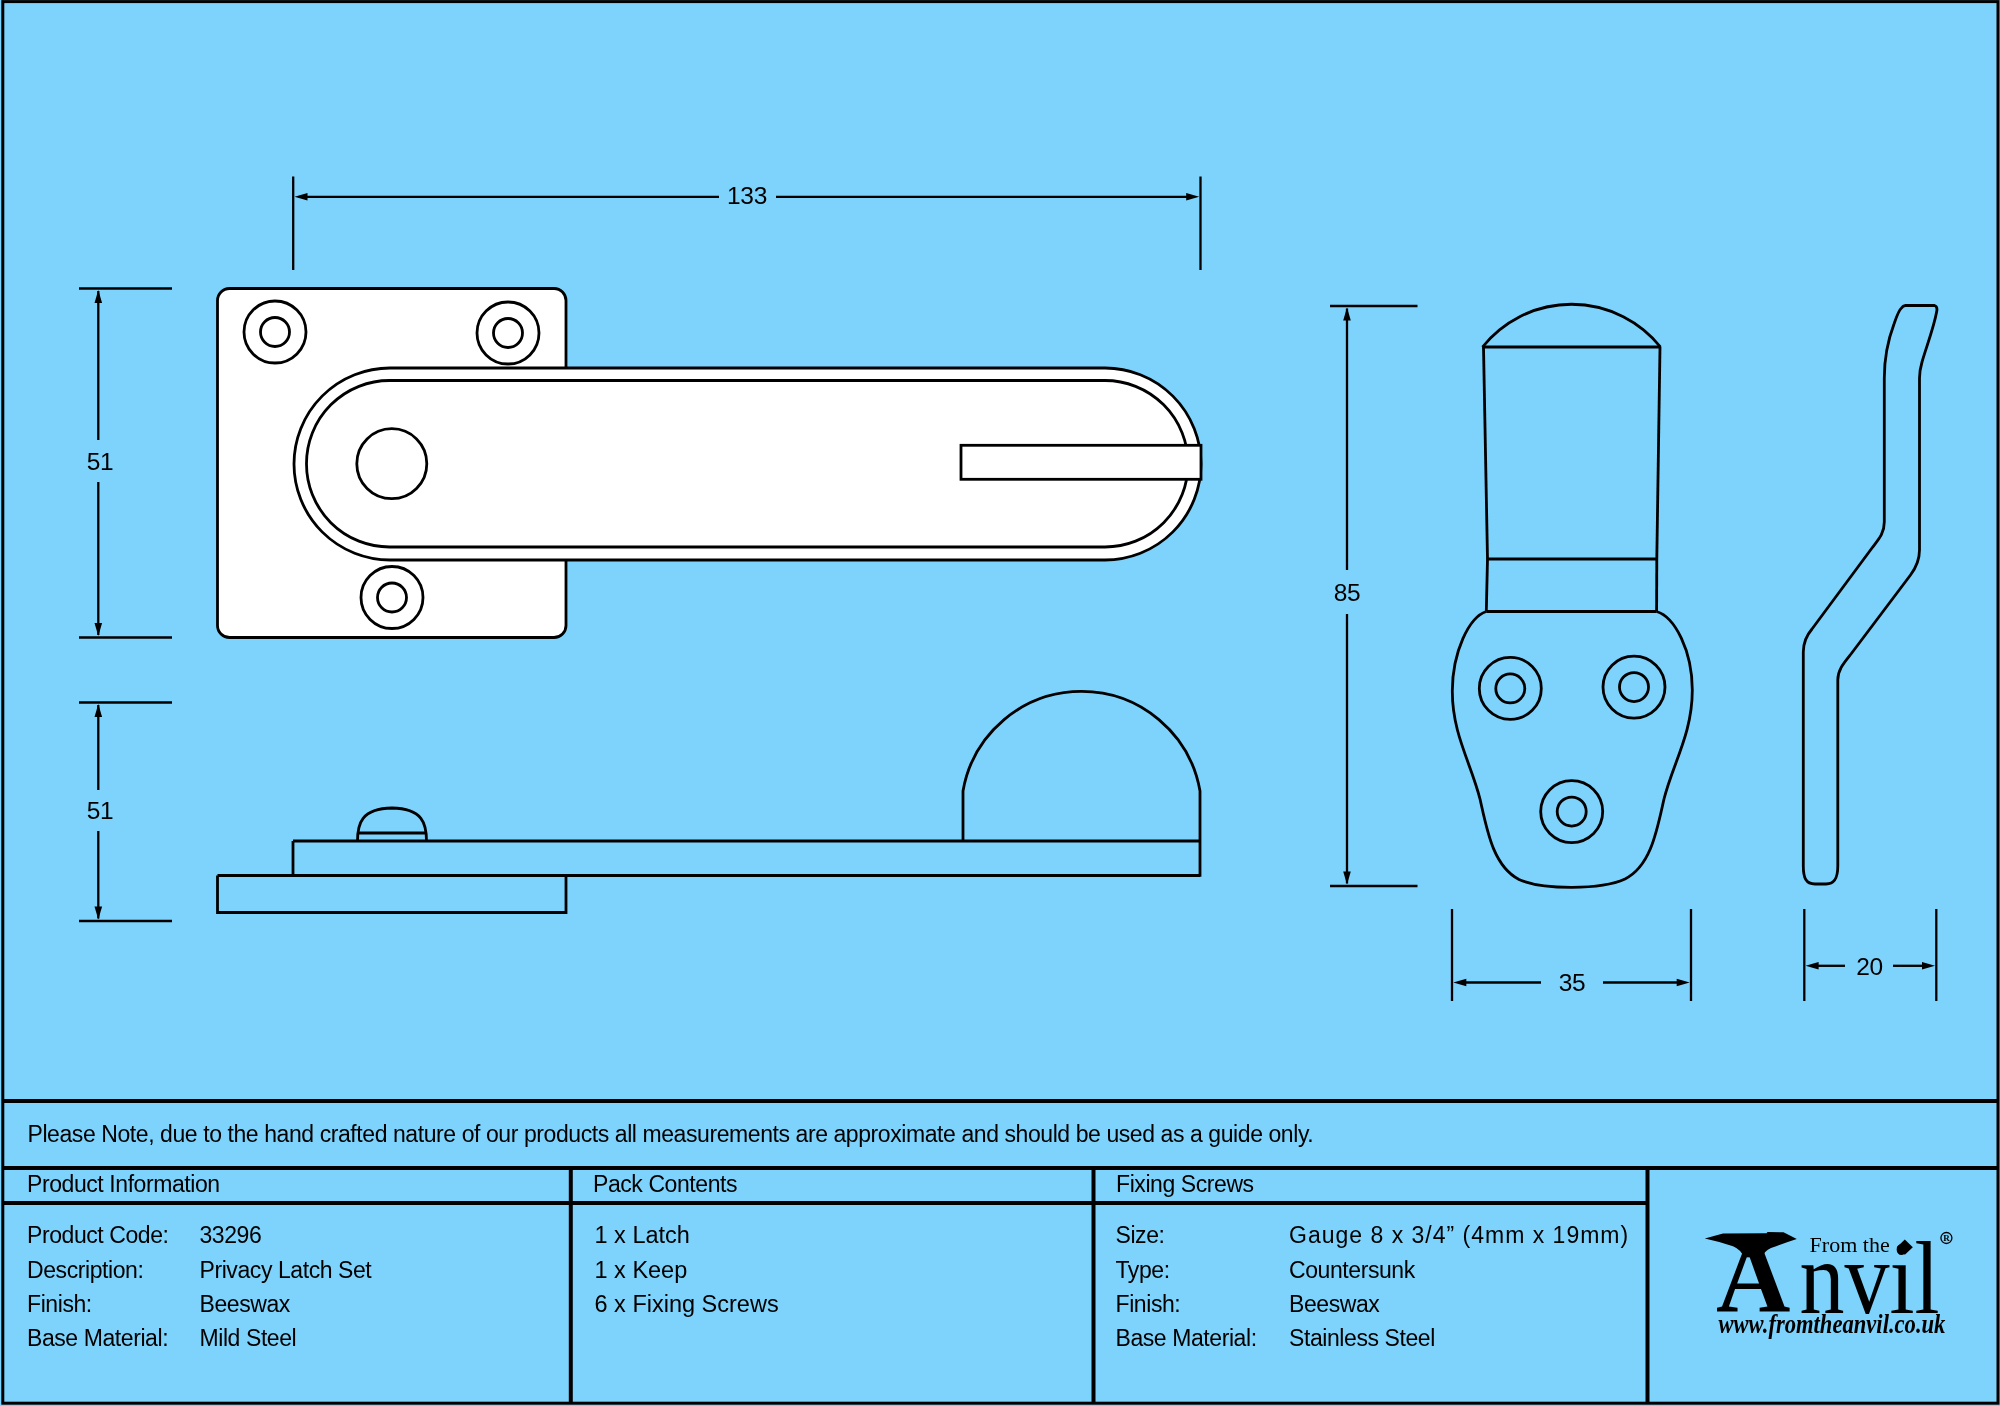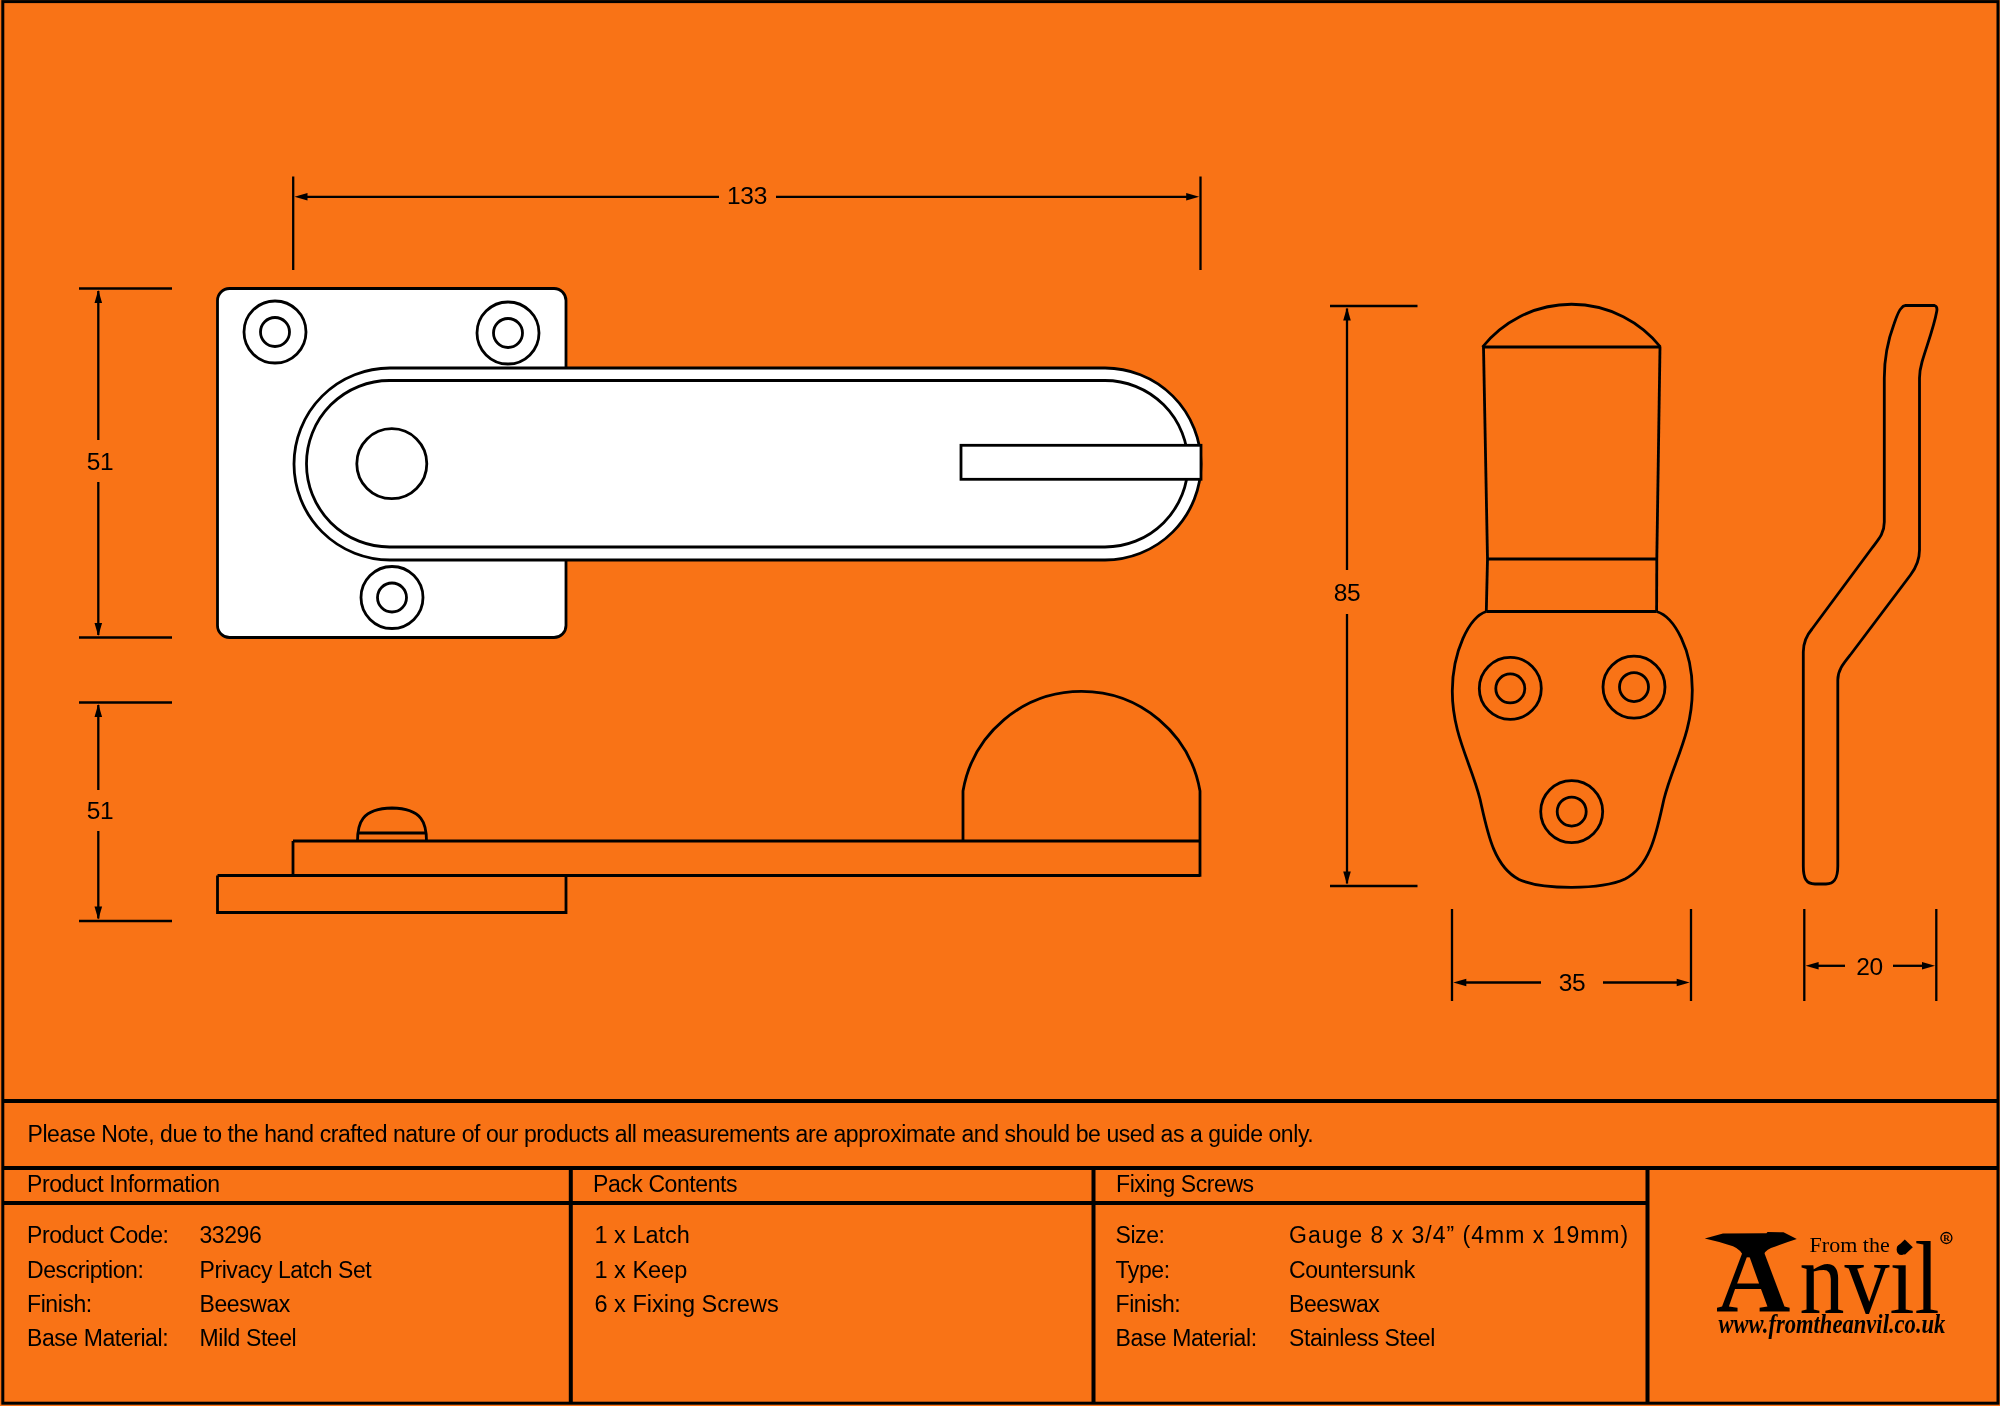--- a/index.html
+++ b/index.html
@@ -1,16 +1,16 @@
 <!DOCTYPE html>
 <html><head>
 <meta charset="utf-8">
 <style>
   html,body{margin:0;padding:0;background:#fff;}
-  #page{width:2000px;height:1406px;position:relative;background:#f97316;}
+  #page{width:2000px;height:1406px;position:relative;background:#7dd3fc;}
   svg{display:block;}
   text{font-family:"Liberation Sans",sans-serif;fill:#000;}
   .dim{font-size:24.5px;letter-spacing:-0.3px;}
   .tbl{font-size:23px;letter-spacing:-0.42px;}
   .tb2{font-size:23.5px;letter-spacing:0px;}
   .serif{font-family:"Liberation Serif",serif;}
 </style>
 </head>
 <body>
 <div id="page">

